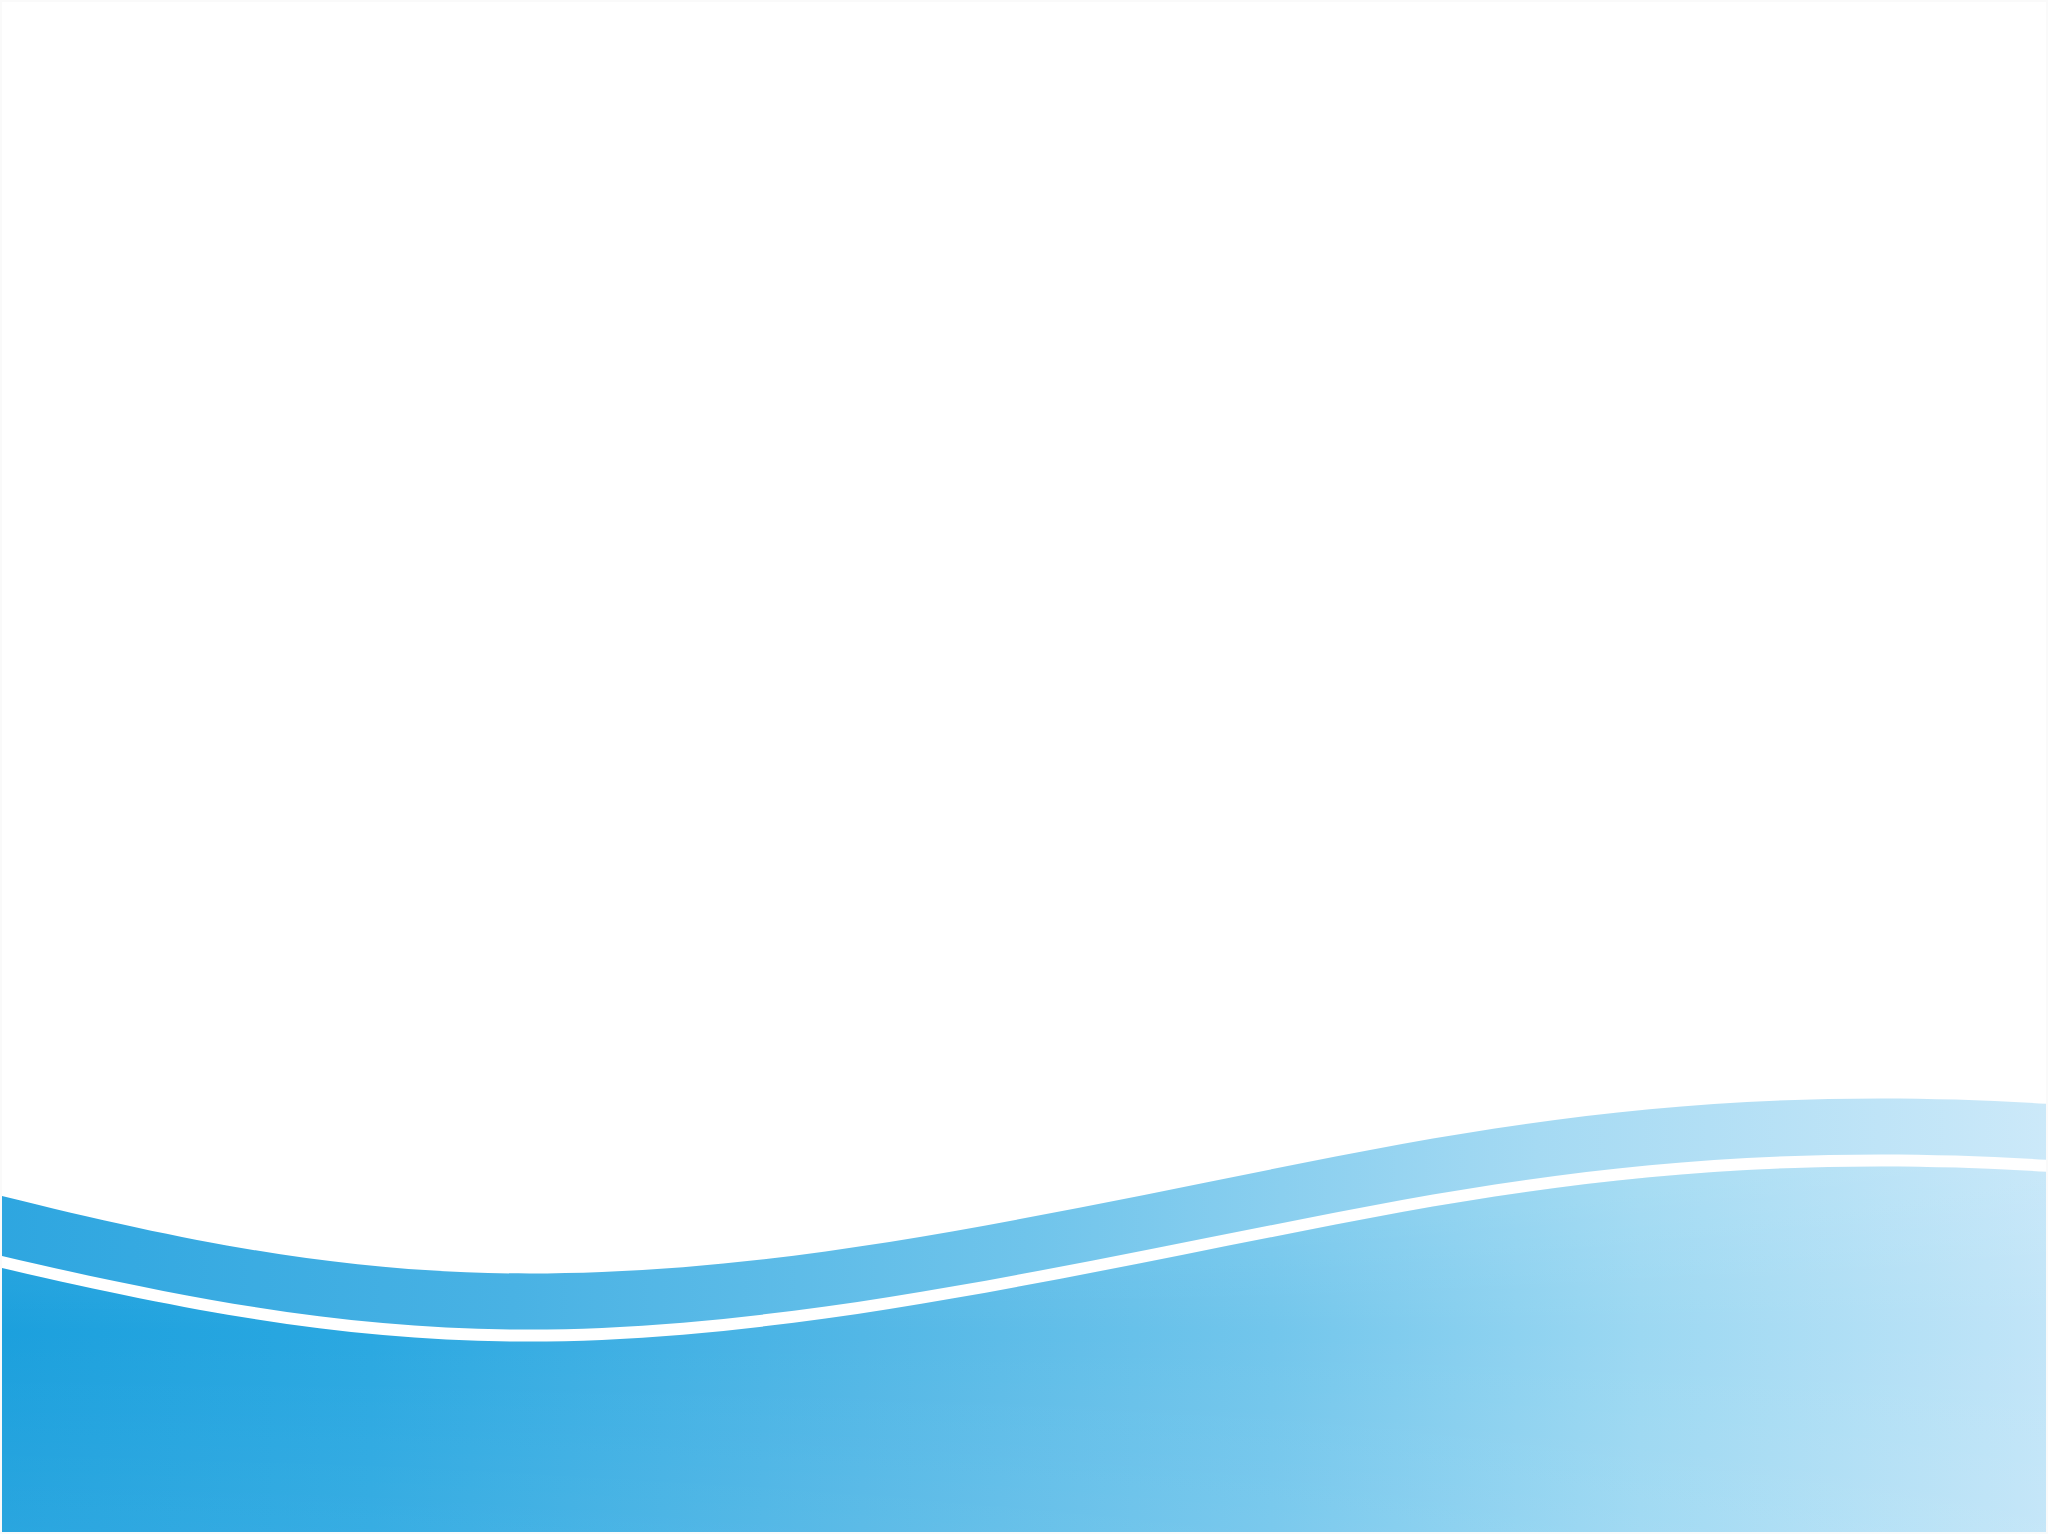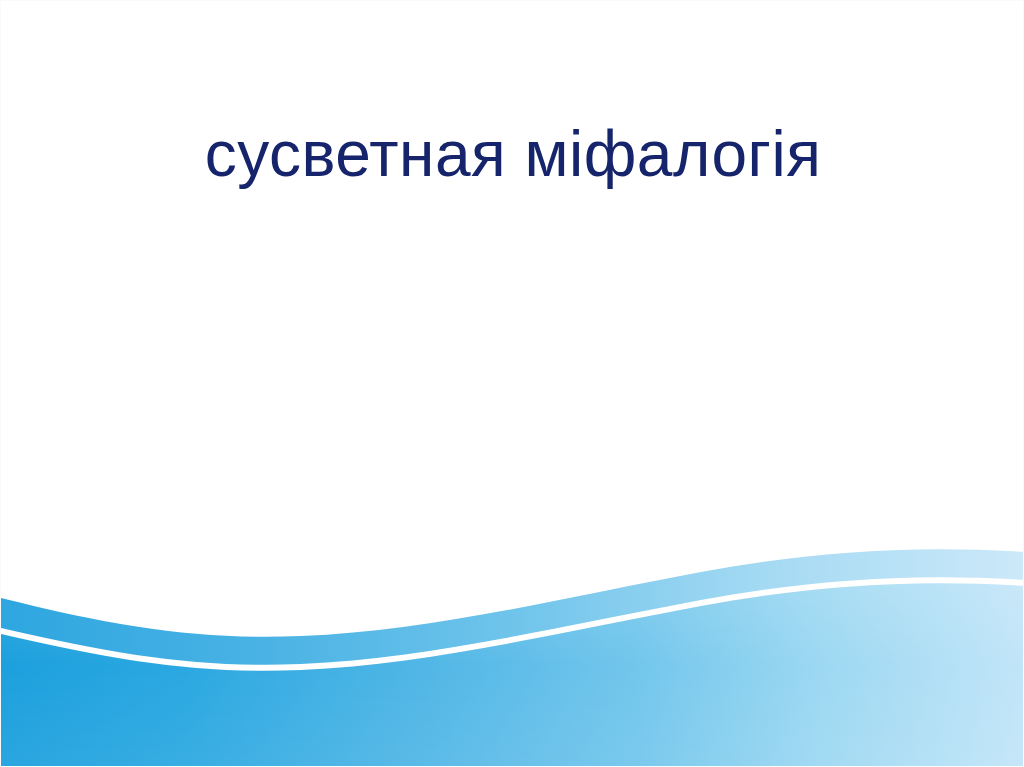--- a/index.html
+++ b/index.html
@@ -62,23 +62,20 @@
     display: block;
     width: 1024px;
     height: 230px;
   }
 </style>
 </head>
 <body>
 
 <div class="slide">
 
-  <div class="title-block">
-    <h1 class="slide-title">сусветная міфалогія</h1>
-  </div>
 
   <div class="content-area"></div>
 
   <div class="wave-decor">
     <svg viewBox="0 0 1024 230" preserveAspectRatio="none" xmlns="http://www.w3.org/2000/svg">
       <defs>
         <linearGradient id="mainWaveGrad" x1="0" y1="0" x2="1" y2="0">
           <stop offset="0%" stop-color="#1CA0DD"></stop>
           <stop offset="18%" stop-color="#2BA8E1"></stop>
           <stop offset="42%" stop-color="#52B7E6"></stop>

